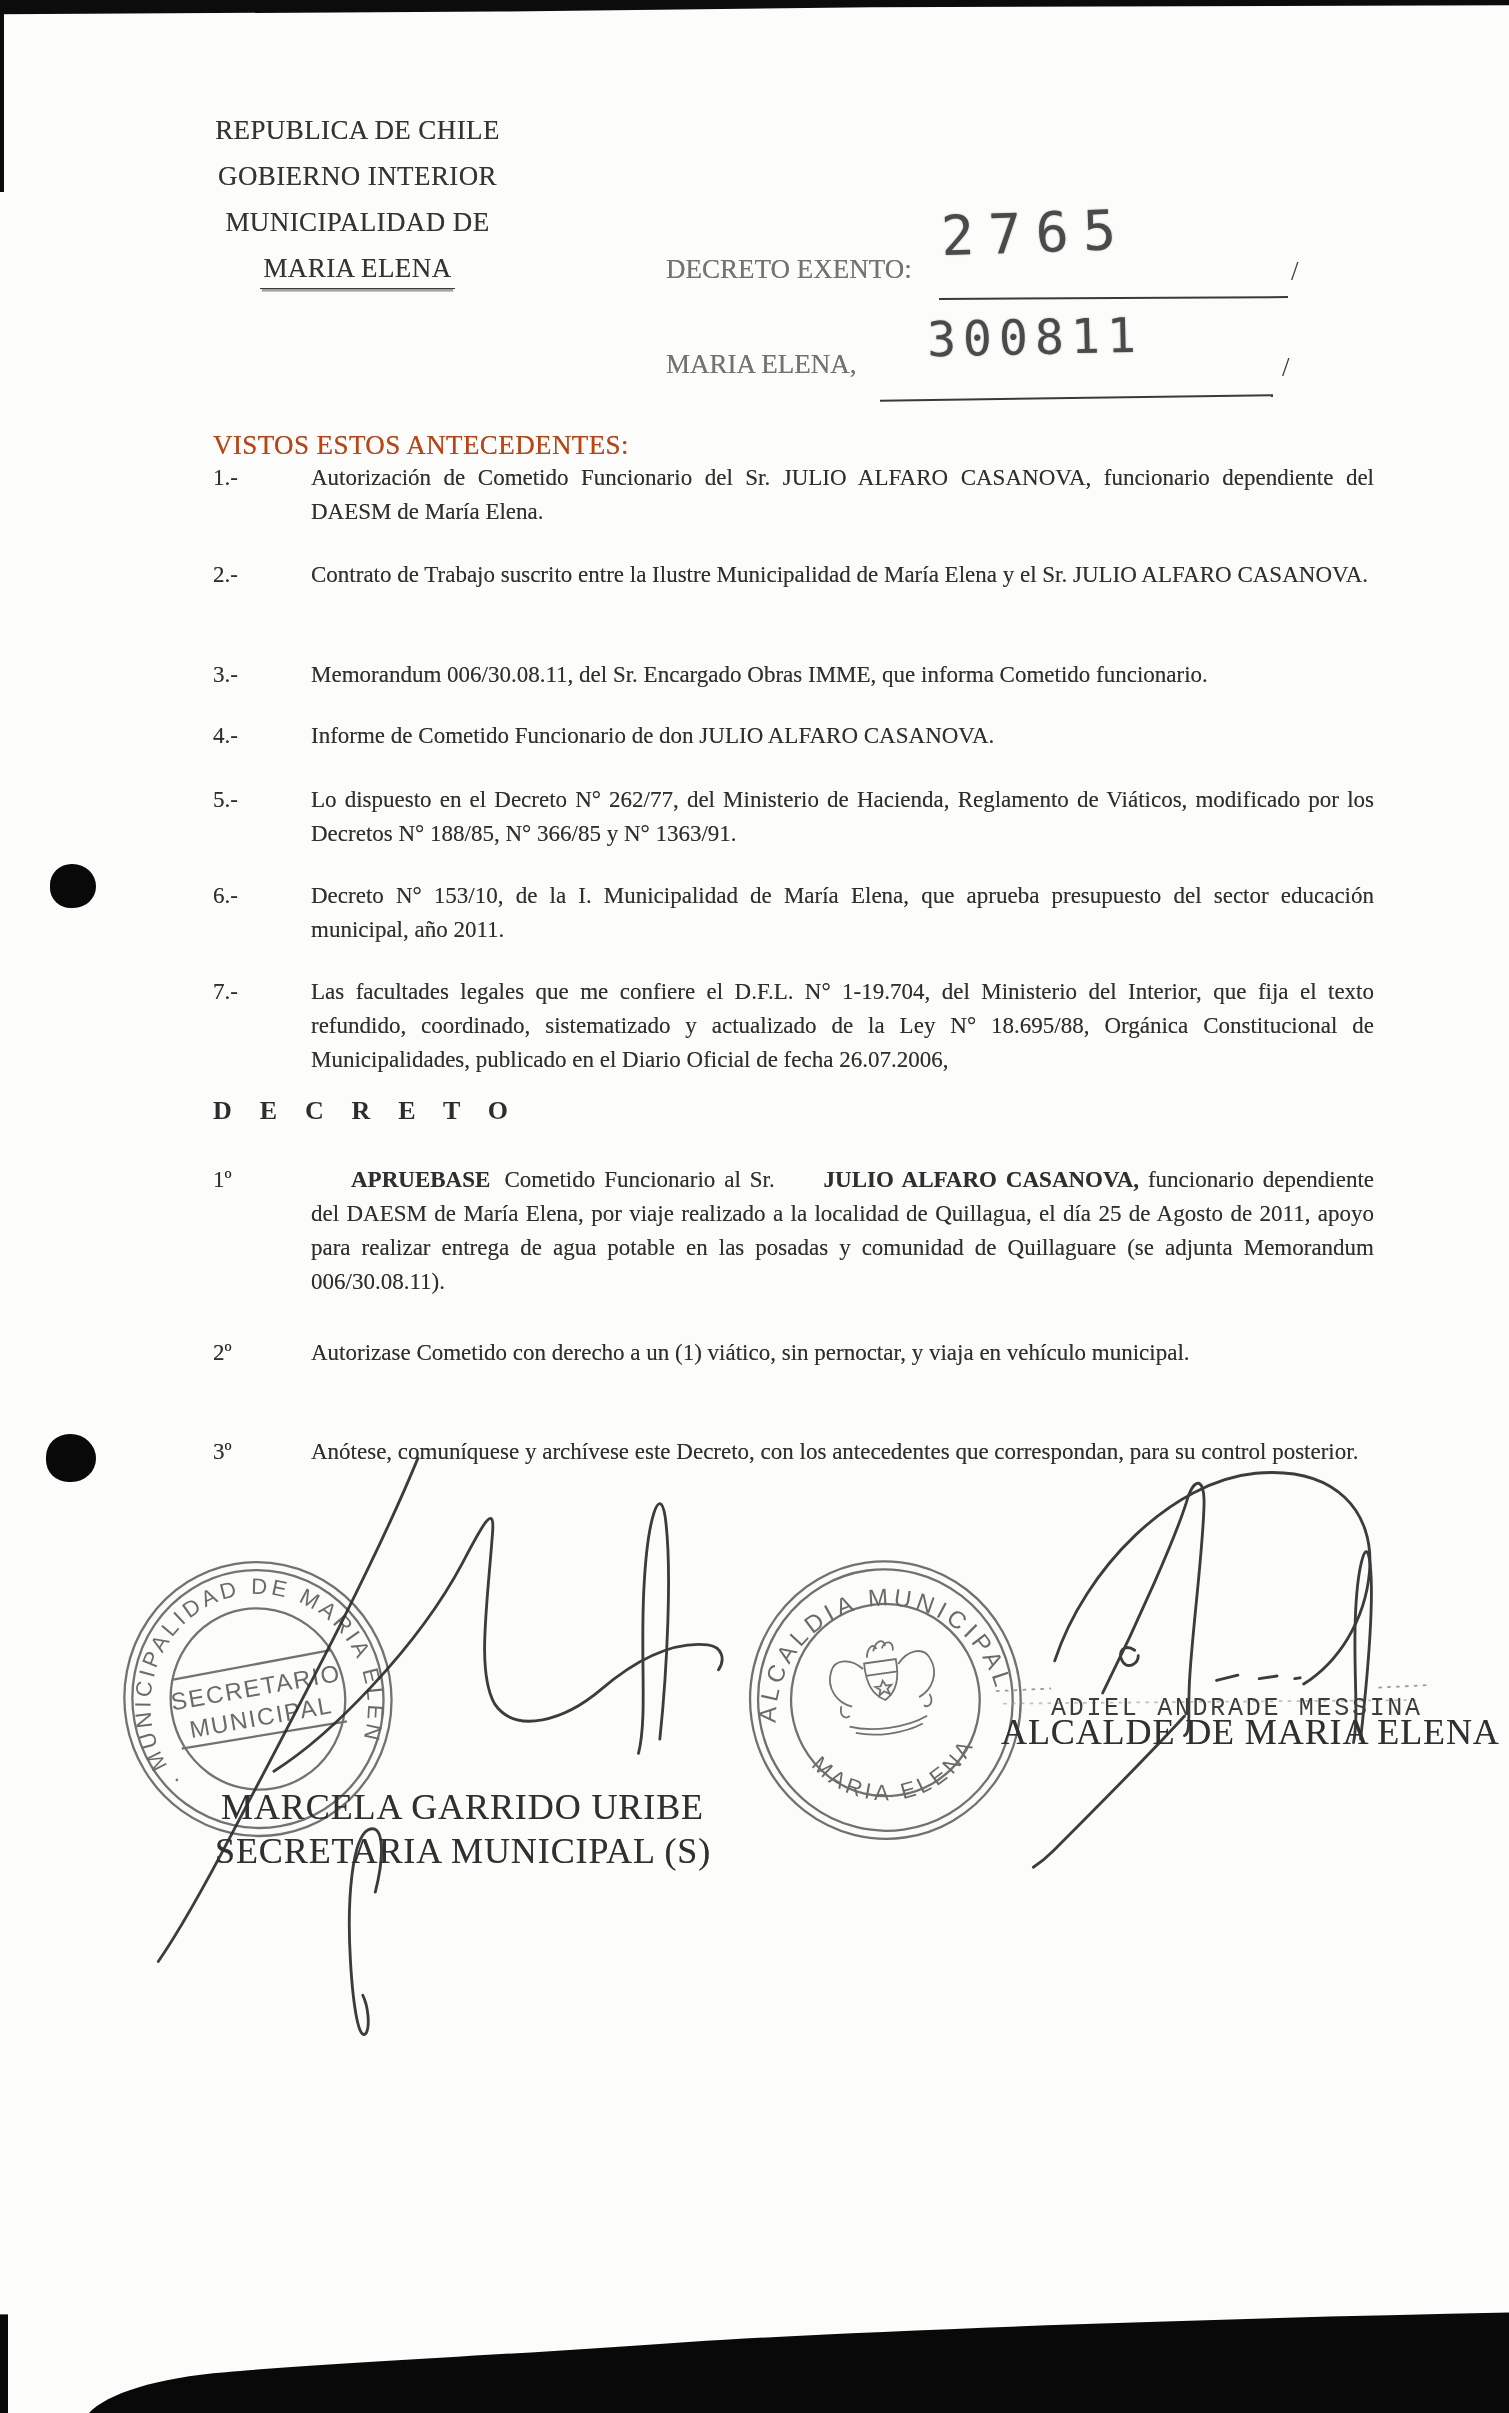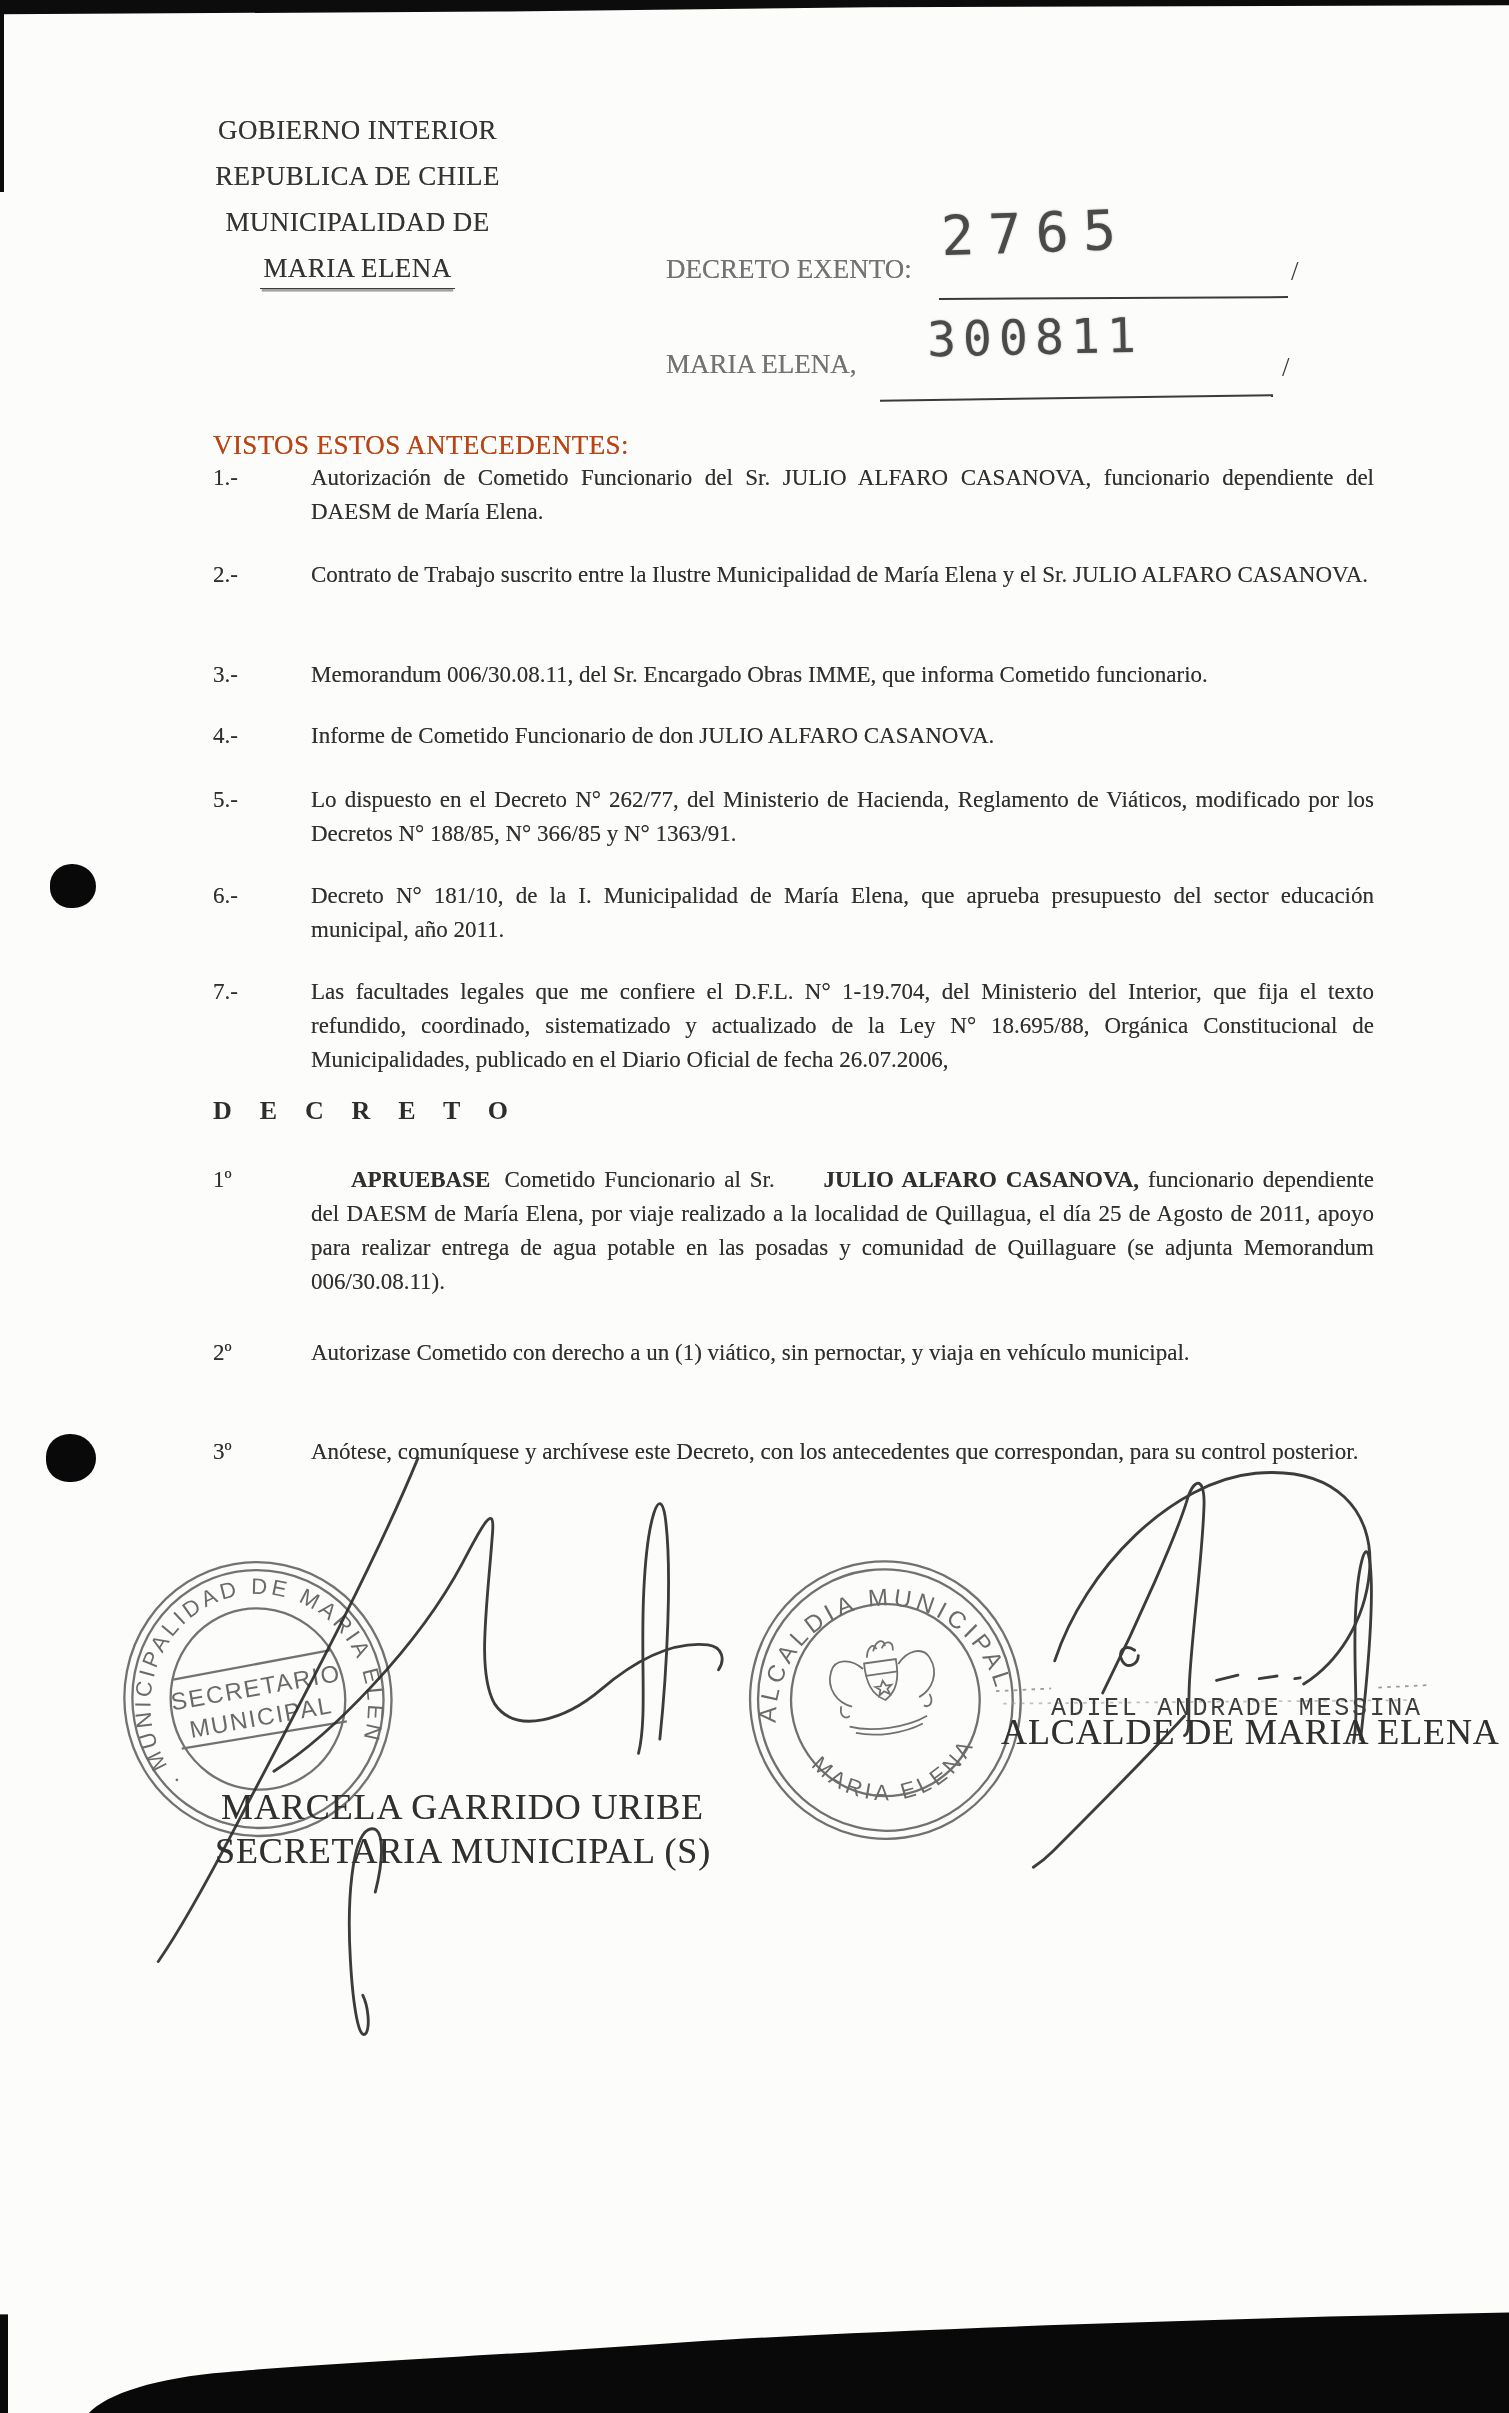--- a/index.html
+++ b/index.html
@@ -61,22 +61,22 @@
   </svg>
   <div class="abs scan-left-bar"></div>
   <svg class="abs" style="left:0;top:2277px;" width="1510" height="137" viewBox="0 2560 1698 154">
     <path d="M 99,2714 C 118,2692 175,2673 254,2667 C 380,2656 600,2646 774,2633 C 1000,2619 1350,2607 1698,2600 L 1698,2714 Z" fill="#090909"></path>
     <rect x="0" y="2602" width="9" height="112" fill="#0a0a0a"></rect>
   </svg>
   <div class="abs punch" style="left:50px;top:864px;width:46px;height:44px;"></div>
   <div class="abs punch" style="left:46px;top:1434px;width:50px;height:48px;"></div>
 
   <header class="abs letterhead">
+    <div>REPUBLICA DE CHILE</div>
     <div>GOBIERNO  INTERIOR</div>
-    <div>REPUBLICA DE CHILE</div>
     <div>MUNICIPALIDAD DE</div>
     <div><span class="ul">MARIA ELENA</span></div>
   </header>
 
   <div class="abs lbl" style="left:666px;top:254px;">DECRETO EXENTO:</div>
   <div class="abs stamp-num" style="left:941px;top:201px;font-size:55px;letter-spacing:14.2px;transform:rotate(-2deg);">2765</div>
   <div class="abs num-line" style="left:939px;top:297px;width:349px;transform:rotate(-.3deg);"></div>
   <div class="abs slash" style="left:1291px;top:256px;">/</div>
 
   <div class="abs lbl" style="left:666px;top:349px;">MARIA ELENA,</div>
@@ -101,21 +101,21 @@
   <div class="item" style="top:719px;">
     <span class="num">4.-</span>
     <div class="txt">Informe de Cometido Funcionario de don JULIO ALFARO CASANOVA.</div>
   </div>
   <div class="item" style="top:783px;">
     <span class="num">5.-</span>
     <div class="txt">Lo dispuesto en el Decreto N° 262/77, del Ministerio de Hacienda, Reglamento de Viáticos, modificado por los Decretos N° 188/85, N° 366/85 y N° 1363/91.</div>
   </div>
   <div class="item" style="top:879px;">
     <span class="num">6.-</span>
-    <div class="txt">Decreto N° 181/10, de la I. Municipalidad de María Elena, que aprueba presupuesto del sector educación municipal, año 2011.</div>
+    <div class="txt">Decreto N° 153/10, de la I. Municipalidad de María Elena, que aprueba presupuesto del sector educación municipal, año 2011.</div>
   </div>
   <div class="item" style="top:975px;">
     <span class="num">7.-</span>
     <div class="txt">Las facultades legales que me confiere el D.F.L. N° 1-19.704, del Ministerio del Interior, que fija el texto refundido, coordinado, sistematizado y actualizado de la Ley N° 18.695/88, Orgánica Constitucional de Municipalidades, publicado en el Diario Oficial de fecha 26.07.2006,</div>
   </div>
 
   <div class="abs decreto-title" style="top:1096px;">D E C R E T O</div>
 
   <div class="item" style="top:1163px;">
     <span class="num">1º</span>

